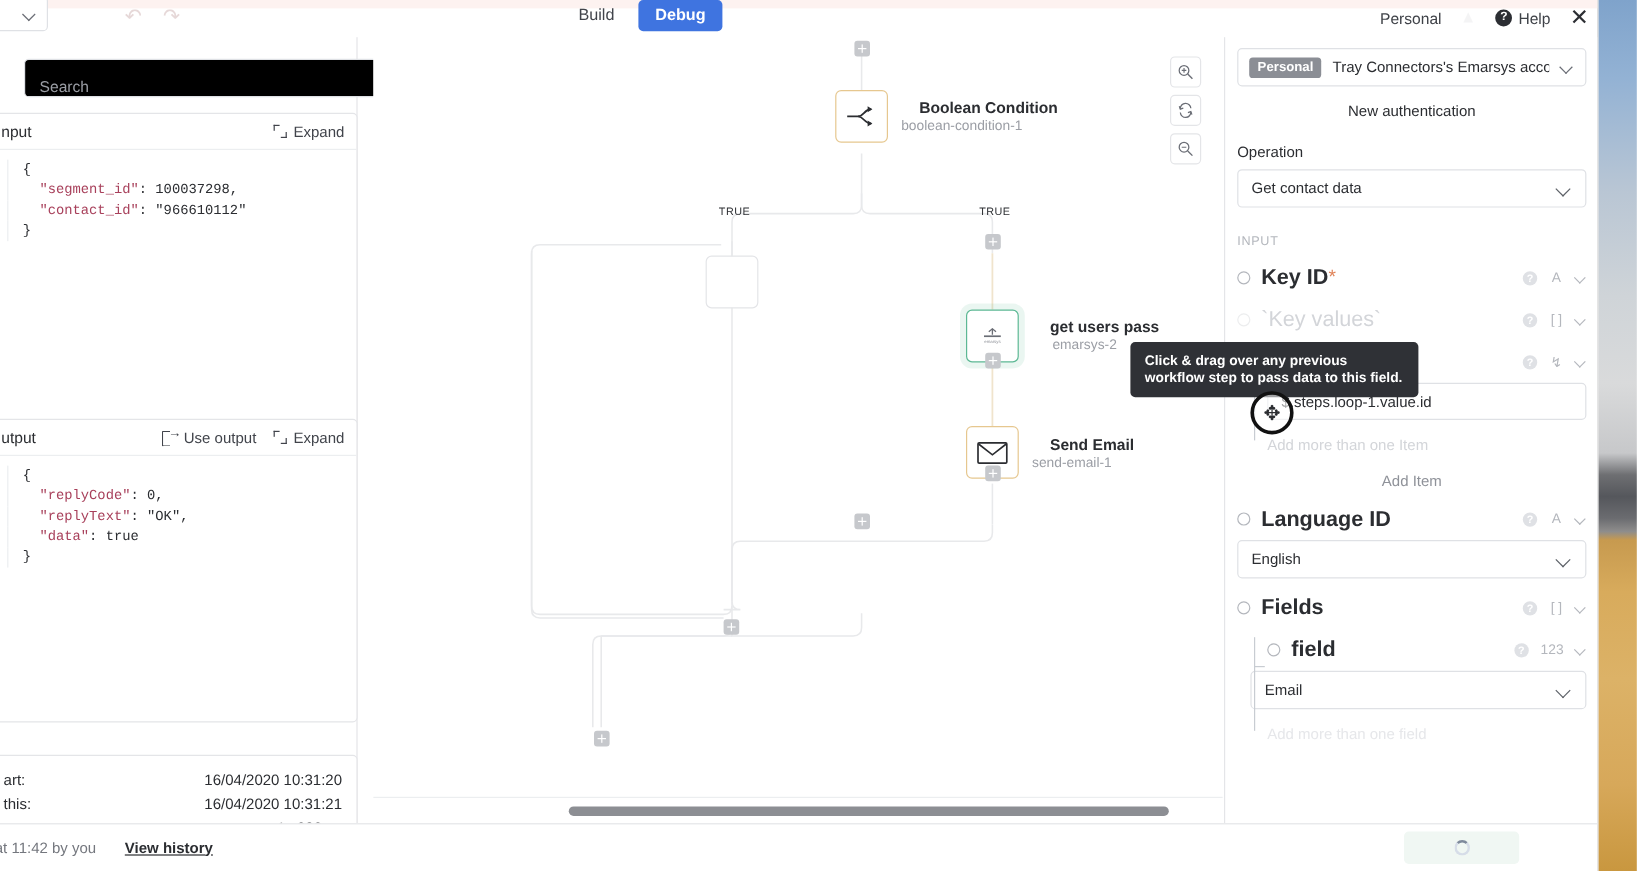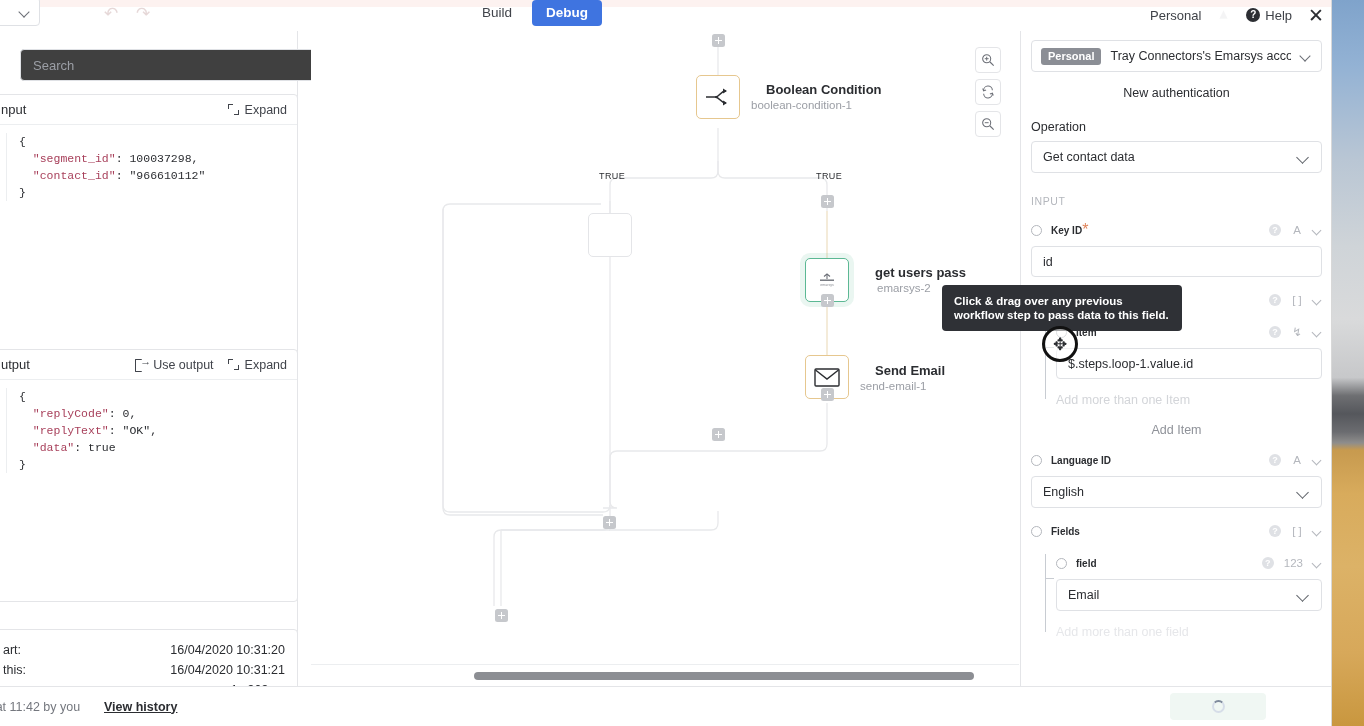--- a/index.html
+++ b/index.html
@@ -98,22 +98,22 @@
   }
   #close-btn { font-size: 19px; color: #2c2e33; line-height: 19px; cursor: pointer; }
 
   
   #left-panel {
     position: absolute; left: 0; top: 31px; width: 298px; height: 655px;
     border-right: 1px solid #e4e5e8; background: #fff;
   }
   #search-box {
     position: absolute; left: 20px; top: 18px; width: 296px; height: 32px;
-    border: 1px solid #dfe1e5; border-radius: 4px; background: #404040;
-    display: flex; align-items: center; padding: 0 12px;
+    border: 1px solid #dfe1e5; border-radius: 4px; background: #000000;
+    display: flex; align-items: flex-end; padding: 0 12px;
     font-size: 13px; color: #9b9ea5;
   }
   .io-card {
     position: absolute; left: -10px; width: 308px;
     border: 1px solid #e4e5e8; border-radius: 4px; background: #fff;
   }
   #input-card  { top: 63px; height: 275px; }
   #output-card { top: 318px; height: 253px; }
   .io-head {
     height: 30px; border-bottom: 1px solid #eceef0;
@@ -293,42 +293,42 @@
   }
 
   .prop-row {
     display: flex; align-items: center; margin-top: 14px; min-height: 18px;
   }
   .prop-row.indent { padding-left: 25px; }
   .radio {
     width: 11px; height: 11px; border: 1.4px solid #b4b7bd; border-radius: 50%;
     flex: 0 0 auto; margin-right: 9px; cursor: pointer;
   }
-  .prop-name { font-size: 10px; color: #2b2d31; font-weight: bold; }
+  .prop-name { font-size: 18px; color: #2b2d31; font-weight: bold; }
   .req { color: #e0845a; }
   .prop-right { margin-left: auto; display: flex; align-items: center; gap: 10px; }
   .help-dot {
     width: 12px; height: 12px; border-radius: 50%; background: #dfe1e5;
     color: #fff; font-size: 9px; font-weight: bold; text-align: center; line-height: 12px;
   }
   .type-ind { font-size: 11.5px; color: #b4b7bd; min-width: 12px; text-align: center; }
   .mini-chev { width: 9px; height: 9px; position: relative; display: inline-block; }
   .mini-chev::before {
     content: ""; position: absolute; left: 0; top: 1px;
     width: 6px; height: 6px;
     border-right: 1.2px solid #b4b7bd; border-bottom: 1.2px solid #b4b7bd;
     transform: rotate(45deg);
   }
   .text-input {
     margin-top: 7px; height: 31px; border: 1px solid #dfe1e5; border-radius: 4px;
     background: #fff; display: flex; align-items: center; padding: 0 11px;
     font-size: 12.5px; color: #2b2d31;
   }
   .text-input.indent { margin-left: 25px; }
-  .select-box.indent { margin-left: 25px; }
+  .select-box.indent { margin-left: 11px; }
   .faded-hint { font-size: 12.5px; color: #d3d5d9; margin-top: 14px; }
   .faded-hint.indent { padding-left: 25px; }
   .add-link {
     text-align: center; font-size: 12.5px; color: #8f9299;
     margin-top: 16px; cursor: pointer;
   }
   .tree-line {
     position: absolute; width: 1px; background: #c8ccd2;
   }
   .tree-stub {
@@ -619,23 +619,20 @@
       <div class="prop-row">
         <span class="radio"></span>
         <span class="prop-name">Key ID</span>
           <span class="req">*</span>
         <span class="prop-right">
           <span class="help-dot">?</span>
           <span class="type-ind">A</span>
           <span class="mini-chev"></span>
         </span>
       </div>
-      <div class="text-input">
-        <span>id</span>
-      </div>
 
       <div class="prop-row">
         <span class="radio" style="opacity:.25"></span>
         <span class="prop-name" style="color:#d3d5d9; font-weight:normal;">`Key values`</span>
         <span class="prop-right">
           <span class="help-dot">?</span>
           <span class="type-ind">[ ]</span>
           <span class="mini-chev"></span>
         </span>
       </div>

